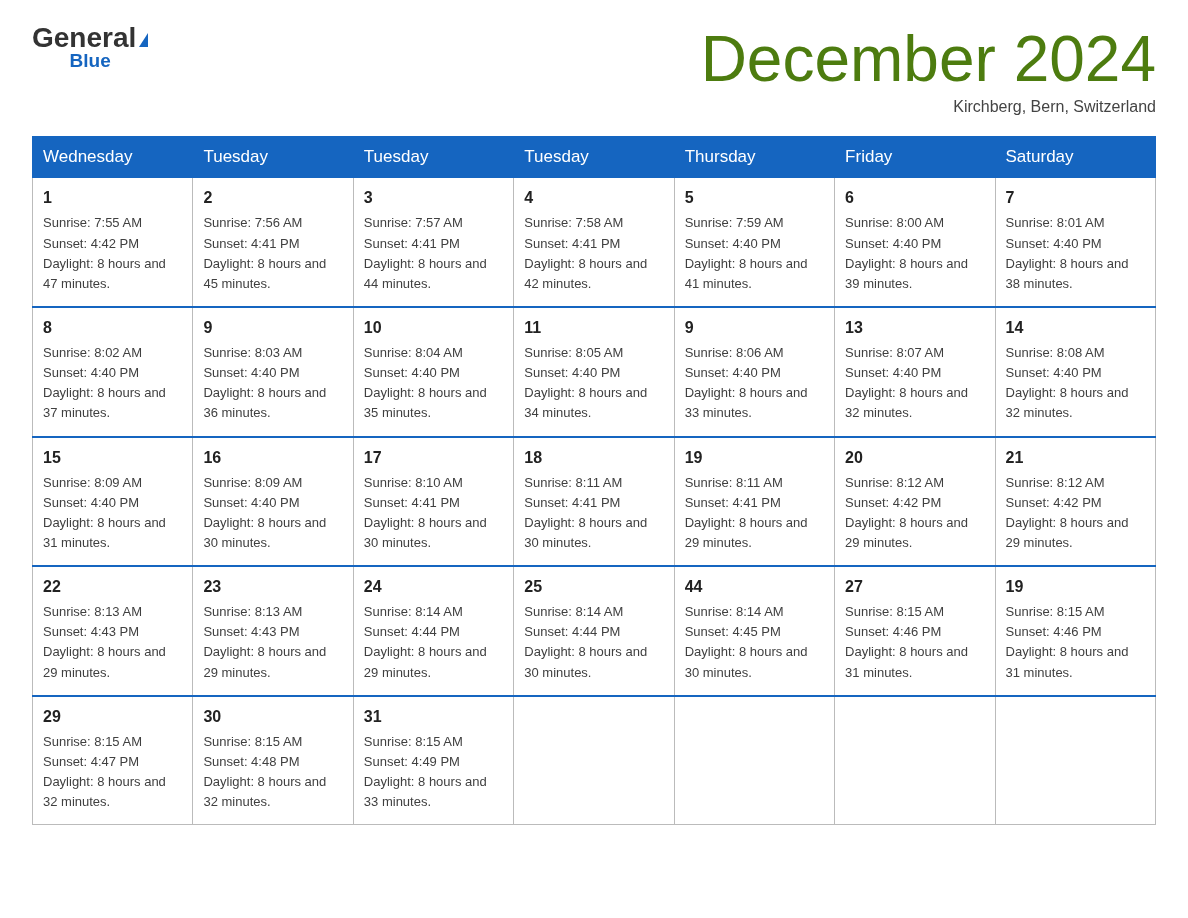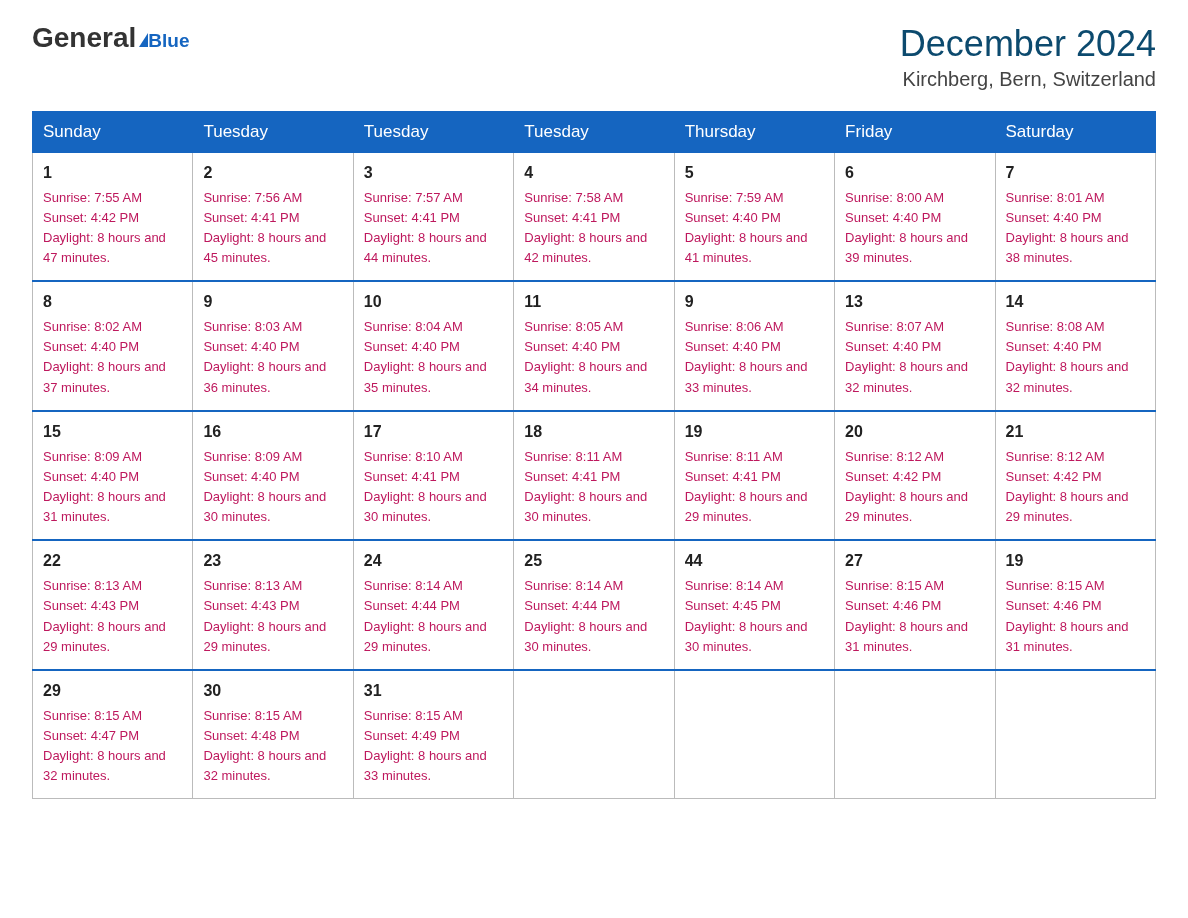--- a/index.html
+++ b/index.html
@@ -12,48 +12,49 @@
       min-height: 918px;
     }
     .header {
       display: flex;
       justify-content: space-between;
       align-items: flex-start;
       margin-bottom: 20px;
     }
     .logo {
       display: flex;
-      align-items: flex-end;
+      flex-direction: column;
+      align-items: center;
     }
     .logo-text {
       font-size: 28px;
       font-weight: bold;
       color: #333;
       line-height: 1;
     }
     .logo-text span {
       color: #1565c0;
     }
     .logo-blue {
       font-size: 19px;
       font-weight: bold;
       color: #1565c0;
       margin-top: -2px;
     }
     .title-block {
       text-align: right;
     }
     .month-title {
-      font-size: 36px;
+      font-size: 64px;
       font-weight: 300;
-      color: #0c4a6e;
+      color: #4d7c0f;
       line-height: 1.1;
     }
     .location {
-      font-size: 20px;
+      font-size: 16px;
       color: #444;
       margin-top: 4px;
     }
     .calendar-table {
       width: 100%;
       border-collapse: collapse;
       border: 1px solid #999;
     }
     .calendar-table th {
       background-color: #1565c0;
@@ -73,21 +74,21 @@
       line-height: 1.5;
     }
     .day-number {
       font-size: 16px;
       font-weight: bold;
       display: block;
       margin-bottom: 3px;
     }
     .day-info {
       font-size: 13px;
-      color: #be185d;
+      color: #404040;
       line-height: 1.55;
     }
     .row-separator td {
       border-top: 2px solid #1565c0;
     }
     td.empty {
       background: #fff;
     }
   </style>
 </head>
@@ -103,21 +104,21 @@
   <div class="title-block">
     <div class="month-title">December 2024</div>
     <div class="location">Kirchberg, Bern, Switzerland</div>
   </div>
 </div>
 
 <table class="calendar-table">
   <thead>
     <tr>
 
-    <th>Sunday</th>
+    <th>Wednesday</th>
         <th>Tuesday</th>
         <th>Tuesday</th>
         <th>Tuesday</th>
         <th>Thursday</th>
         <th>Friday</th>
         <th>Saturday</th>
       </tr>
   </thead>
   <tbody id="calendar-body">
   <tr>

